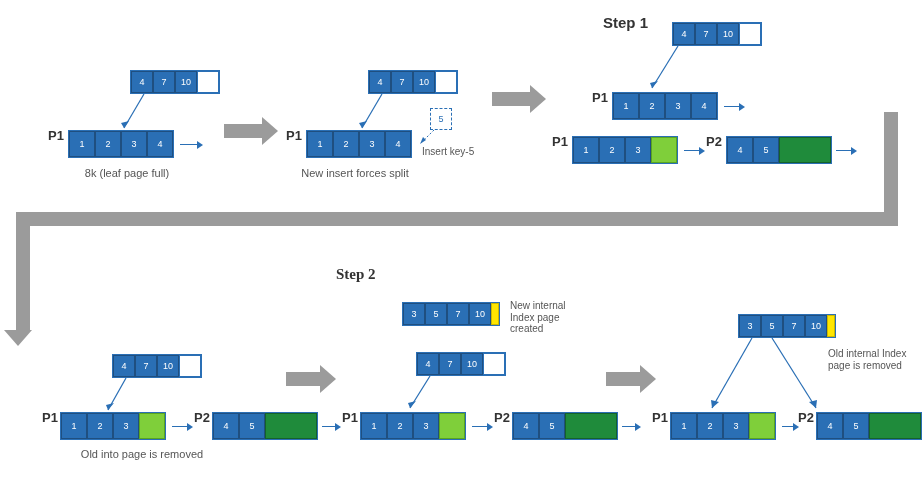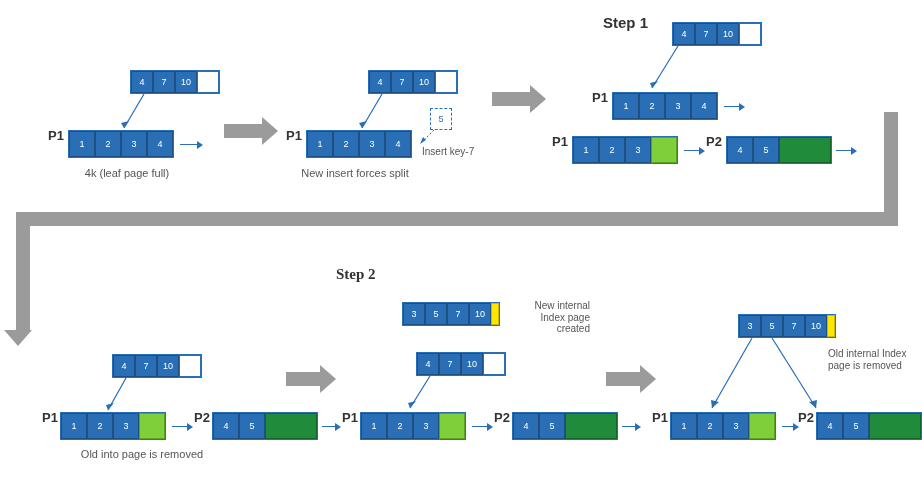--- a/index.html
+++ b/index.html
@@ -103,21 +103,21 @@
       <polygon points="4,34 9,27 1,29" fill="#2a6fb5"></polygon>
     </svg>
   <div class="plabel" style="left:36px; top:116px;">P1</div>
   <div class="page leaf" style="left:56px; top:118px;">
     <div class="cell">1</div>
     <div class="cell">2</div>
     <div class="cell">3</div>
     <div class="cell">4</div>
   </div>
   <div class="link-arrow" style="left:168px; top:132px; width:18px;"></div>
-  <div class="caption" style="left:60px; top:155px; width:110px;">4k (leaf page full)</div>
+  <div class="caption" style="left:60px; top:155px; width:110px;">8k (leaf page full)</div>
 
   <div class="harrow" style="left:212px; top:112px; width:40px;"></div>
 
   <div class="page" style="left:356px; top:58px;">
     <div class="cell">4</div>
     <div class="cell">7</div>
     <div class="cell">10</div>
     <div class="cell empty"></div>
   </div>
   <svg class="diagptr" style="left:346px; top:82px;" width="30" height="40">
@@ -129,21 +129,21 @@
     <div class="cell">1</div>
     <div class="cell">2</div>
     <div class="cell">3</div>
     <div class="cell">4</div>
   </div>
   <div class="dashed-cell" style="left:418px; top:96px;">5</div>
   <svg class="diagptr" style="left:404px; top:116px;" width="20" height="20">
       <line x1="18" y1="2" x2="4" y2="16" stroke="#2a6fb5" stroke-width="1" stroke-dasharray="2 2"></line>
       <polygon points="4,16 10,12 7,9" fill="#2a6fb5"></polygon>
     </svg>
-  <div class="annot" style="left:410px; top:134px;">Insert key-7</div>
+  <div class="annot" style="left:410px; top:134px;">Insert key-5</div>
   <div class="caption" style="left:278px; top:155px; width:130px;">New insert forces split</div>
 
   <div class="harrow" style="left:480px; top:80px; width:40px;"></div>
 
   <div class="page" style="left:660px; top:10px;">
     <div class="cell">4</div>
     <div class="cell">7</div>
     <div class="cell">10</div>
     <div class="cell empty"></div>
   </div>
@@ -211,21 +211,21 @@
 
   <div class="harrow" style="left:274px; top:360px; width:36px;"></div>
 
   <div class="page" style="left:390px; top:290px;">
     <div class="cell">3</div>
     <div class="cell">5</div>
     <div class="cell">7</div>
     <div class="cell">10</div>
     <div class="cell yellow"></div>
   </div>
-  <div class="annot" style="left:498px; top:288px; width:80px;text-align:right;">New internal Index page created</div>
+  <div class="annot" style="left:498px; top:288px; width:80px;">New internal Index page created</div>
   <div class="page" style="left:404px; top:340px;">
     <div class="cell">4</div>
     <div class="cell">7</div>
     <div class="cell">10</div>
     <div class="cell empty"></div>
   </div>
   <svg class="diagptr" style="left:394px; top:364px;" width="30" height="38">
       <line x1="24" y1="0" x2="4" y2="32" stroke="#2a6fb5" stroke-width="1.2"></line>
       <polygon points="4,32 10,25 2,27" fill="#2a6fb5"></polygon>
     </svg>

